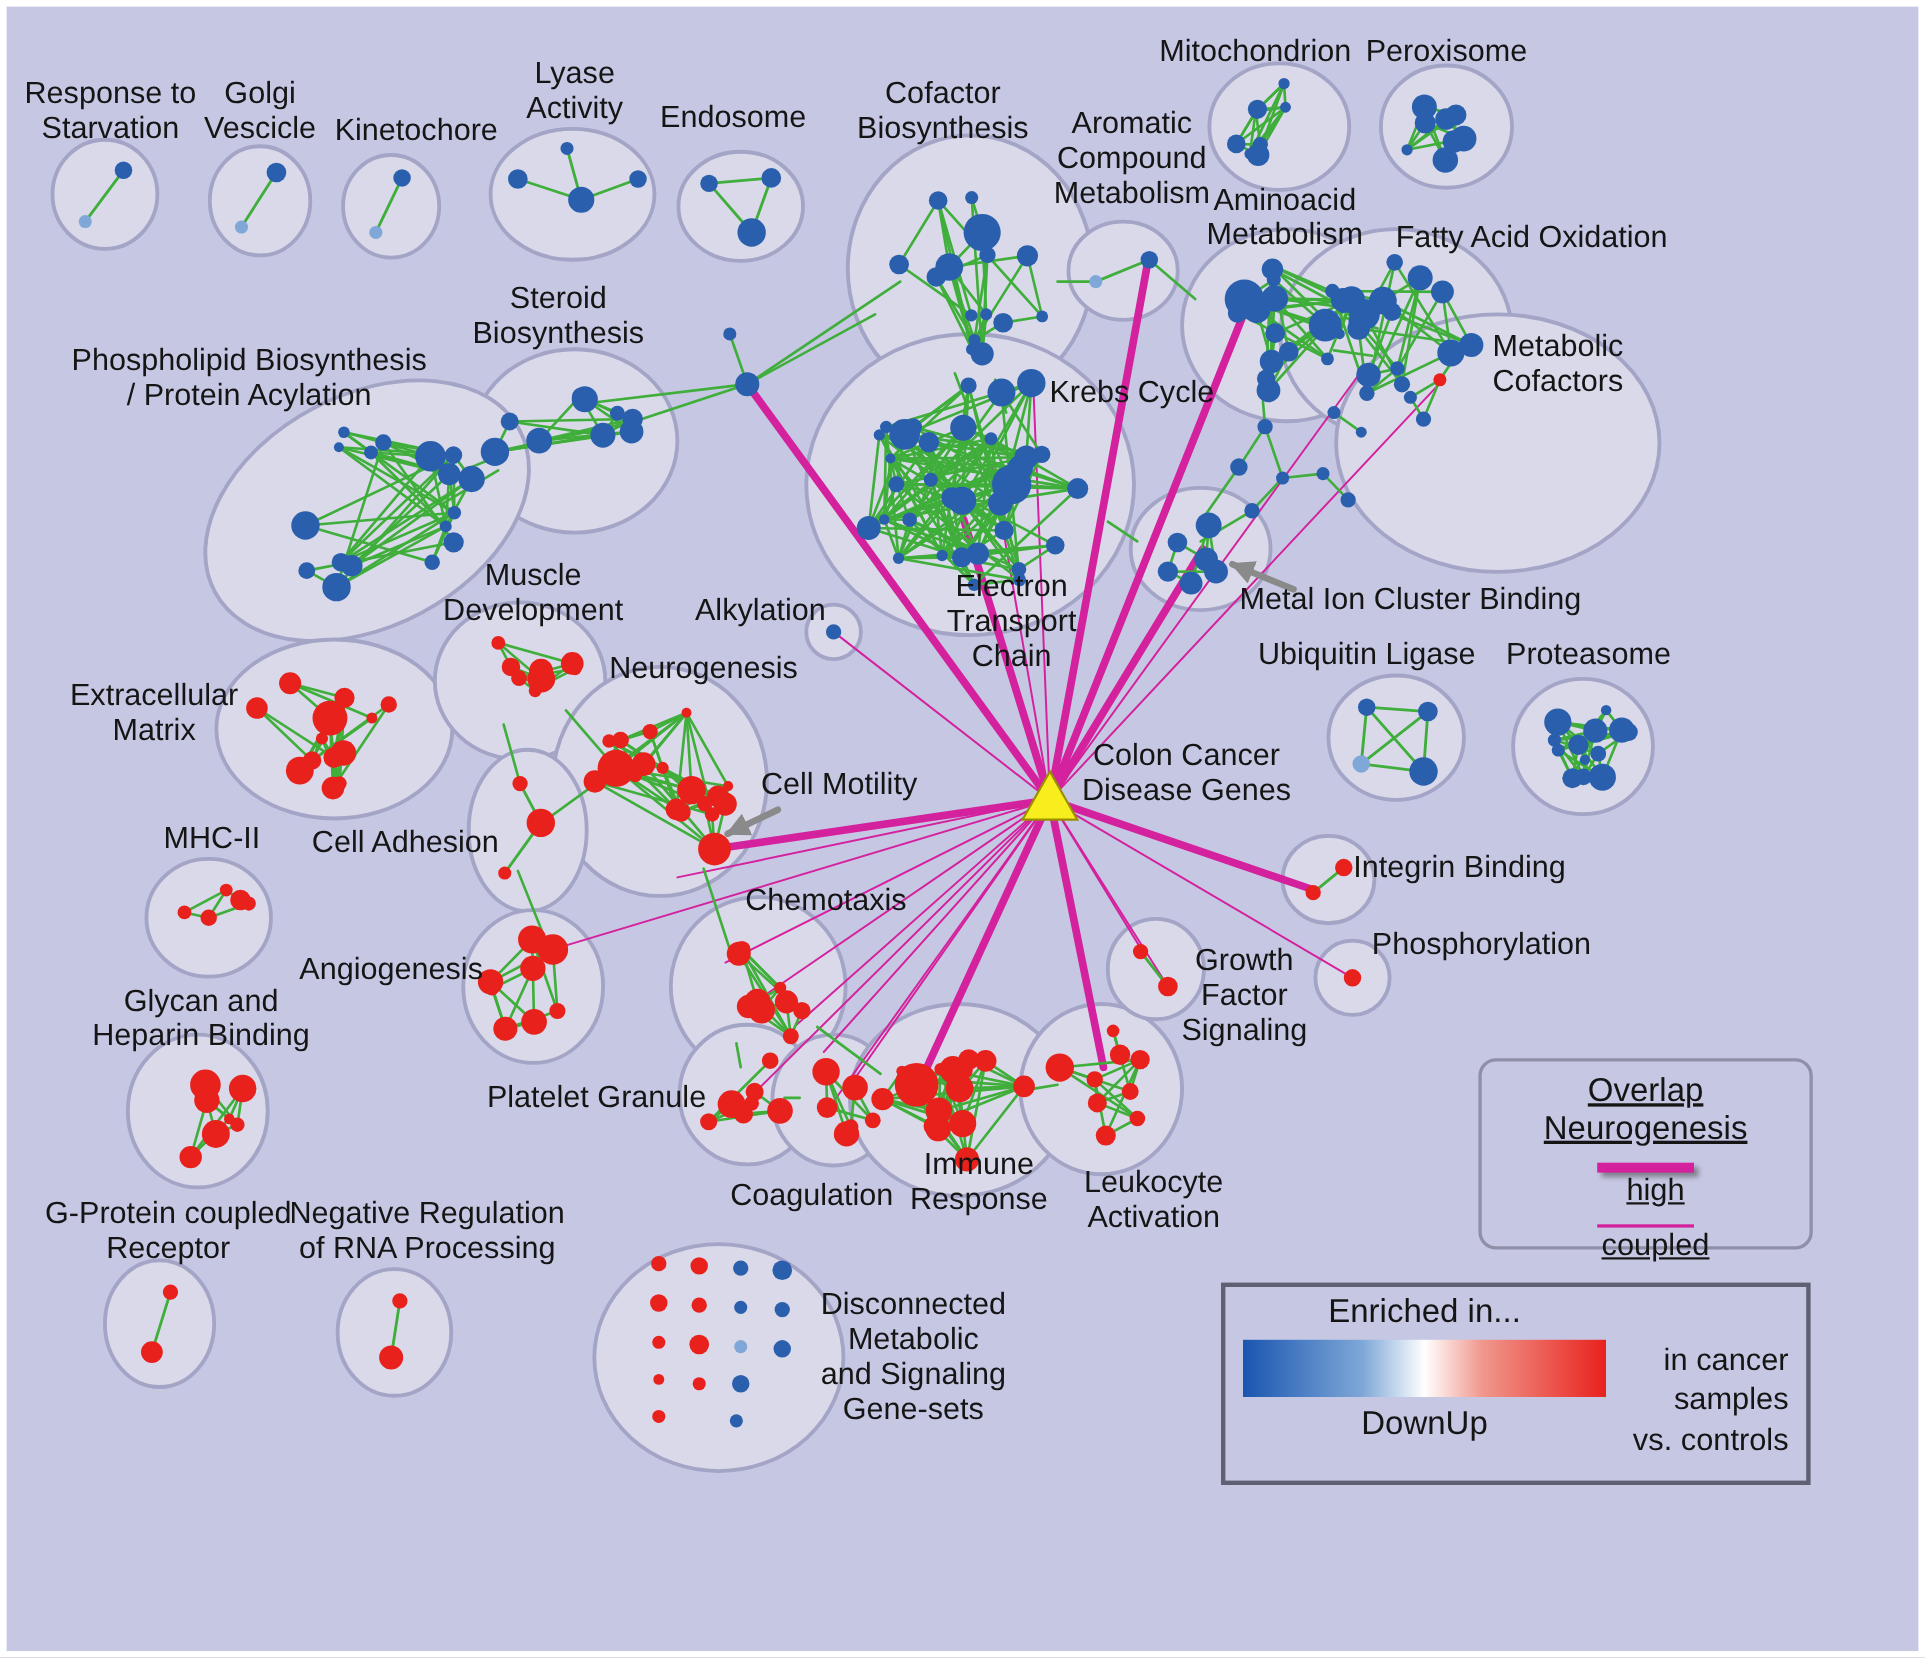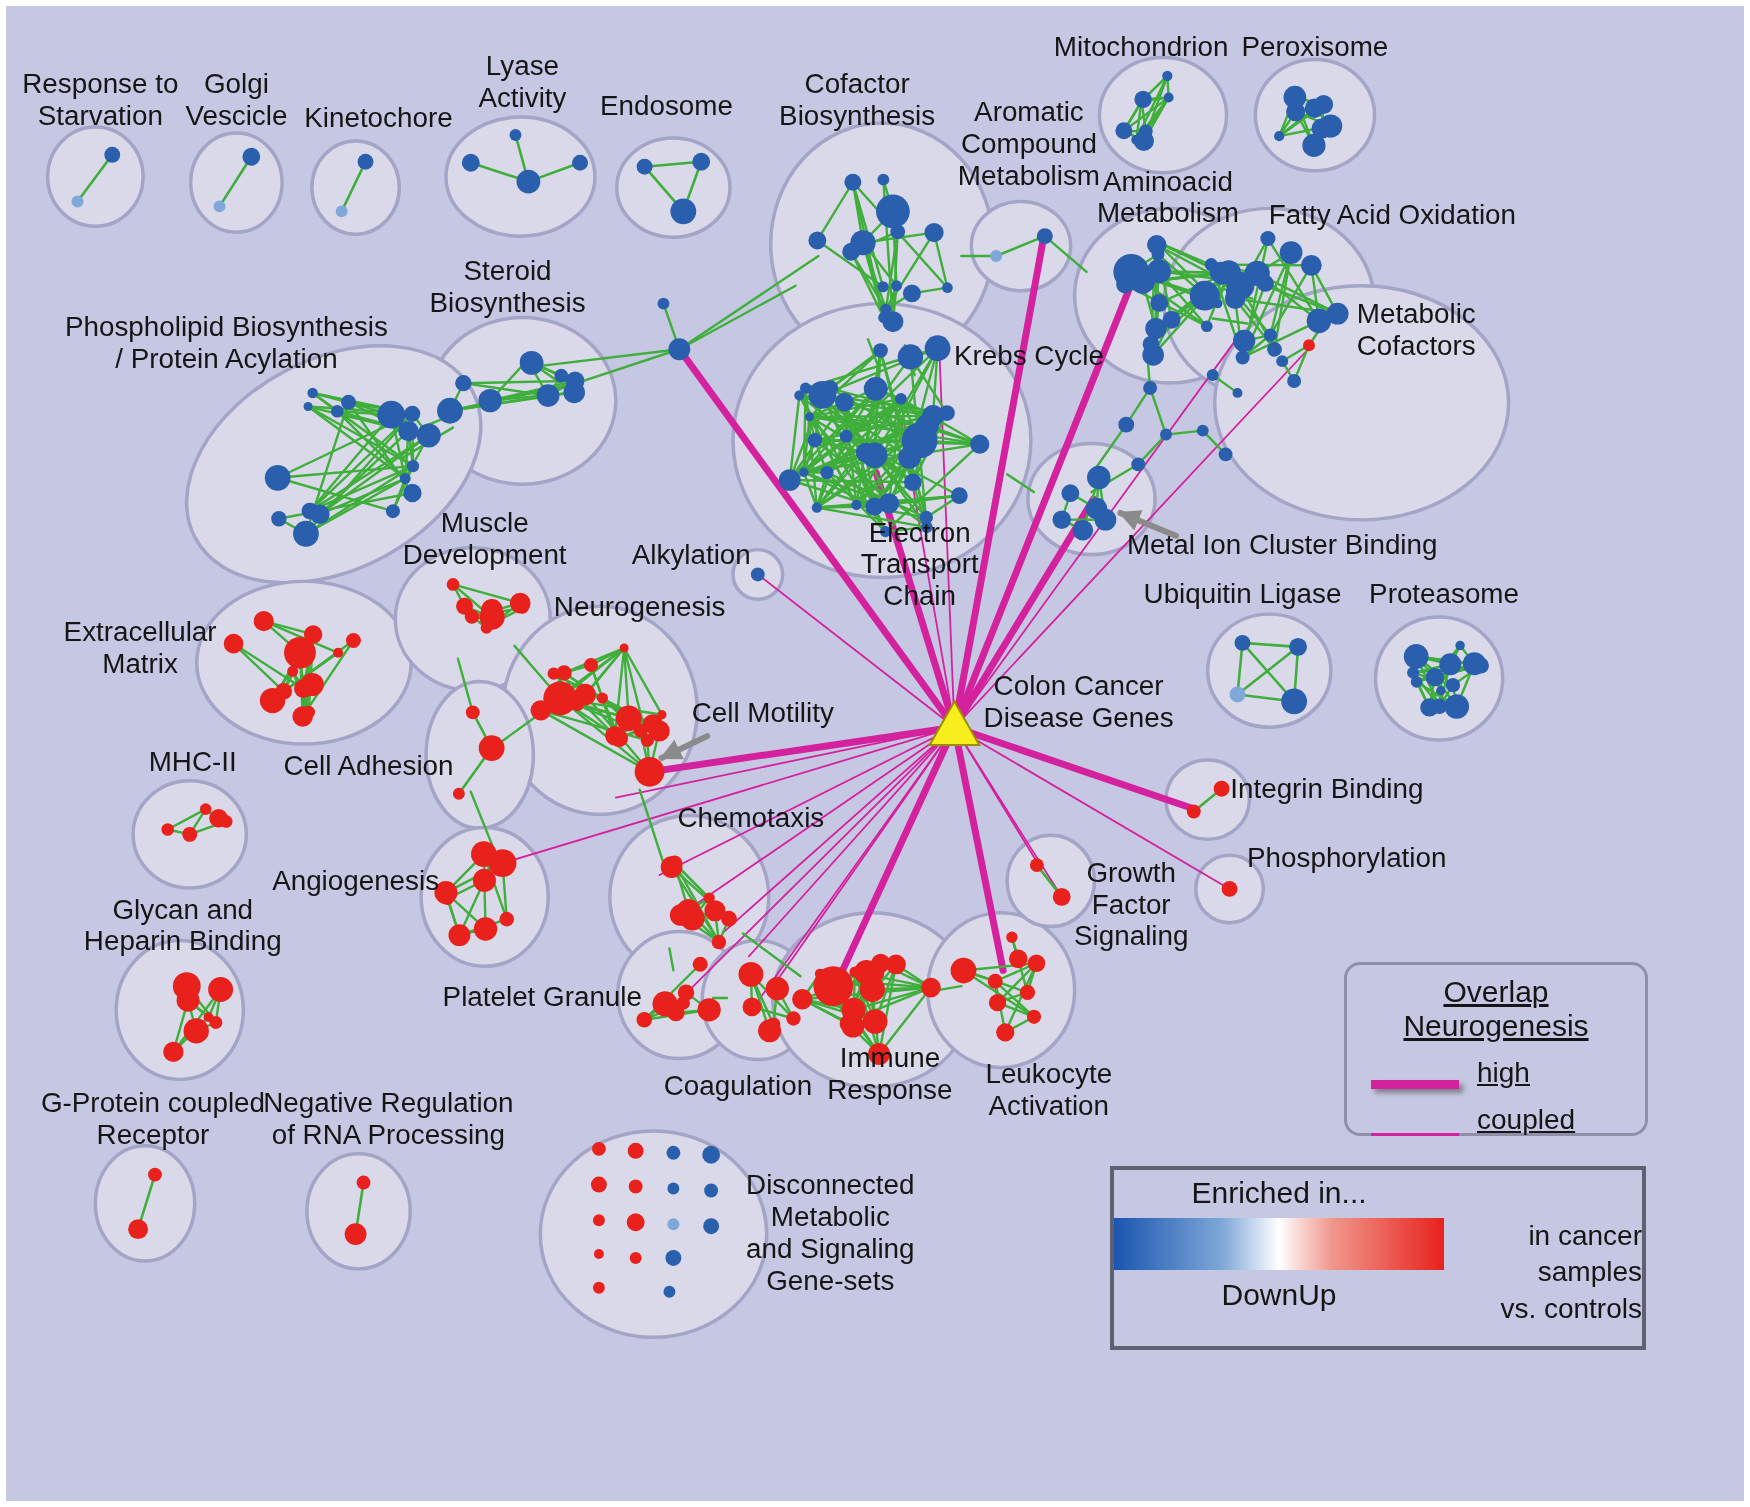--- a/index.html
+++ b/index.html
@@ -2,26 +2,26 @@
 <html><head>
 <meta charset="utf-8">
 <style>
   html,body{margin:0;padding:0;background:#ffffff;}
   #stage{position:relative;width:1750px;height:1507px;background:#c6c7e3;border:6px solid #ffffff;outline:2px solid #9a9aa8;box-sizing:border-box;font-family:"Liberation Sans",sans-serif;overflow:hidden;}
   #map{position:absolute;left:0;top:0;width:100%;height:100%;}
   .lbl{font-family:"Liberation Sans",sans-serif;font-size:28px;fill:#151515;}
   
   .legend-overlap{position:absolute;left:1338px;top:956px;width:304px;height:174px;border:3px solid #8f90a8;border-radius:16px;box-sizing:border-box;padding:10px 24px;color:#151515;text-decoration:underline;}
   .lg-title{text-align:center;font-size:30px;line-height:1.12;}
-  .lg-row{display:flex;align-items:flex-end;margin-top:15px;}
+  .lg-row{display:flex;align-items:center;margin-top:15px;flex-direction:column;}
   .sw-high{display:inline-block;width:88px;height:9px;background:#d4219e;box-shadow:4px 4px 5px rgba(70,70,70,.55);}
   .sw-moderate{display:inline-block;width:88px;height:3px;background:#d4219e;}
   .lg-label{font-size:28px;margin-left:18px;}
   
-  .legend-enrich{position:absolute;left:1104px;top:1160px;width:536px;height:184px;border:4px solid #5f6071;box-sizing:border-box;padding:6px 0;color:#151515;}
+  .legend-enrich{position:absolute;left:1104px;top:1160px;width:536px;height:184px;border:4px solid #5f6071;box-sizing:border-box;padding:6px 16px;color:#151515;}
   .en-title{width:330px;text-align:center;font-size:30px;}
   .en-row{display:flex;margin-top:8px;}
   .en-grad-col{width:330px;}
   .grad-bar{height:52px;width:100%;background:linear-gradient(to right,#1a55b0,#7fa8d8 33%,#ffffff 50%,#f0978c 66%,#e8211c);}
   .grad-ends{display:flex;justify-content:center;font-size:30px;margin-top:8px;}
   .en-note{flex:1;font-size:28px;text-align:right;align-self:center;line-height:1.3;padding-left:8px;}
 </style>
 </head>
 <body>
 

